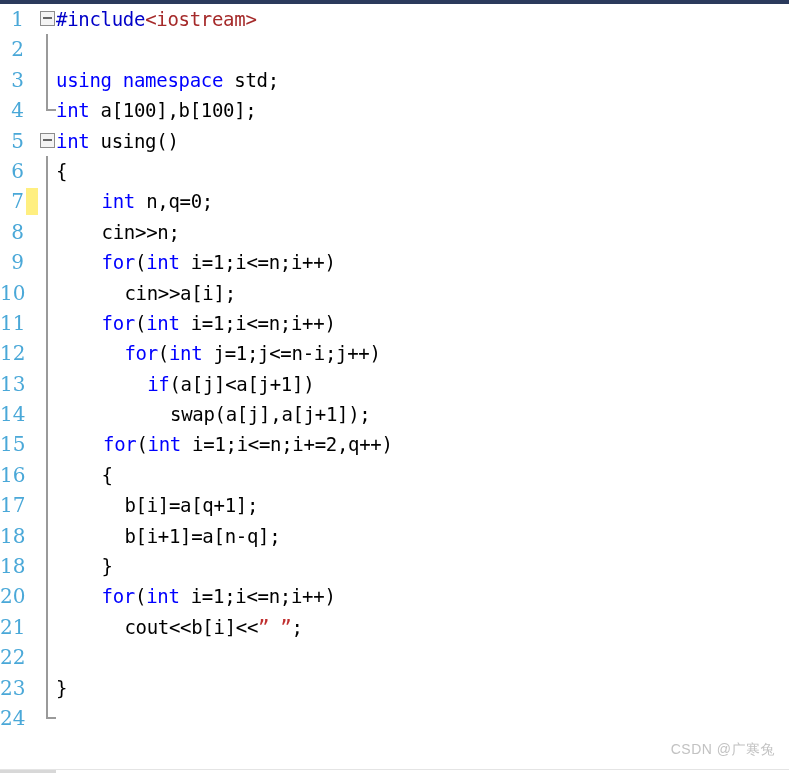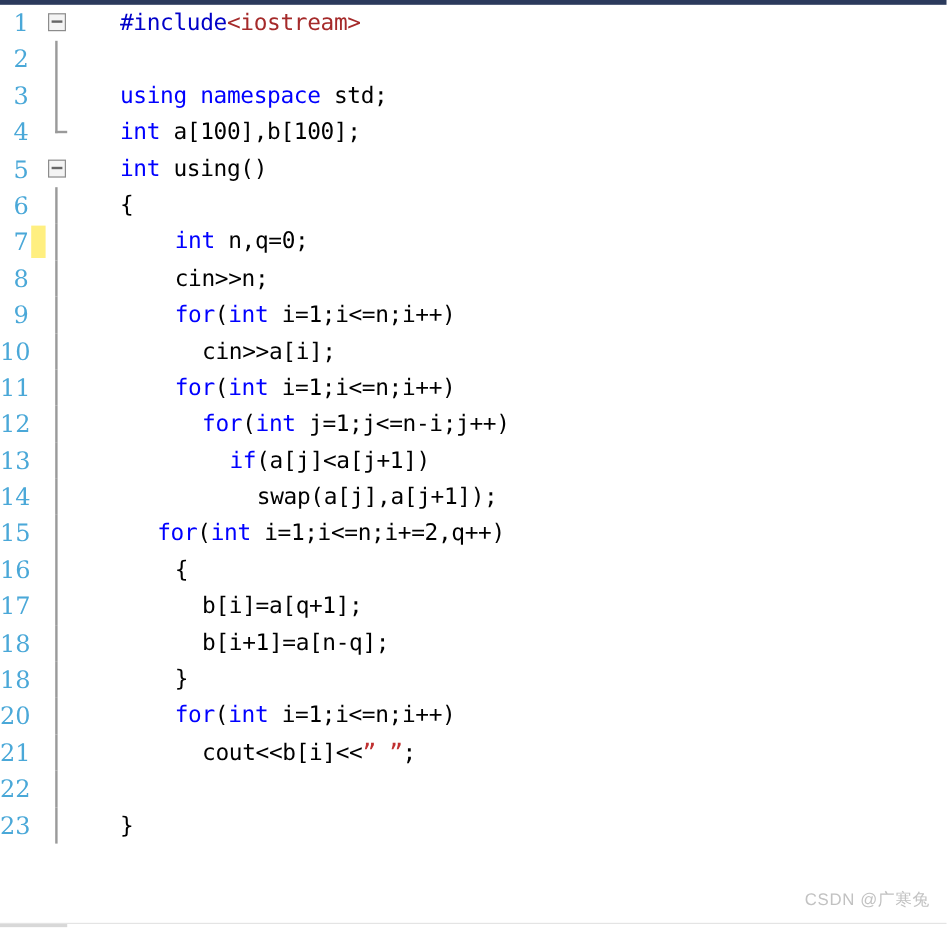--- a/index.html
+++ b/index.html
@@ -128,21 +128,20 @@
 
   .code {
     position: absolute;
     left: 56px;
     top: 0;
     font-family: "DejaVu Sans Mono", monospace;
     font-size: 19px;
     line-height: 30.4px;
     color: #000000;
     letter-spacing: -0.3px;
-    padding-left: 44px;
   }
 
   .kw   { color: #0000ff; }
   .pre  { color: #0000c8; }
   .hdr  { color: #a52a2a; }
   .str  { color: #c03030; }
   .plain{ color: #000000; }
 
   #watermark {
     position: absolute;
@@ -170,29 +169,30 @@
       <div class="line"><div class="lineno">5</div><div class="foldbox"></div><div class="code" style="left: 56px;"><span class="kw">int</span><span class="plain"> using()</span></div></div>
       <div class="line"><div class="lineno">6</div><div class="guide"></div><div class="code" style="left: 56px;"><span class="plain">{</span></div></div>
       <div class="line"><div class="lineno">7</div><div class="marker"></div><div class="guide"></div><div class="code" style="left: 101.6px;"><span class="kw">int</span><span class="plain"> n,q=0;</span></div></div>
       <div class="line"><div class="lineno">8</div><div class="guide"></div><div class="code" style="left: 101.6px;"><span class="plain">cin&gt;&gt;n;</span></div></div>
       <div class="line"><div class="lineno">9</div><div class="guide"></div><div class="code" style="left: 101.6px;"><span class="kw">for</span><span class="plain">(</span><span class="kw">int</span><span class="plain"> i=1;i&lt;=n;i++)</span></div></div>
       <div class="line"><div class="lineno">10</div><div class="guide"></div><div class="code" style="left: 124.4px;"><span class="plain">cin&gt;&gt;a[i];</span></div></div>
       <div class="line"><div class="lineno">11</div><div class="guide"></div><div class="code" style="left: 101.6px;"><span class="kw">for</span><span class="plain">(</span><span class="kw">int</span><span class="plain"> i=1;i&lt;=n;i++)</span></div></div>
       <div class="line"><div class="lineno">12</div><div class="guide"></div><div class="code" style="left: 124.4px;"><span class="kw">for</span><span class="plain">(</span><span class="kw">int</span><span class="plain"> j=1;j&lt;=n-i;j++)</span></div></div>
       <div class="line"><div class="lineno">13</div><div class="guide"></div><div class="code" style="left: 147.2px;"><span class="kw">if</span><span class="plain">(a[j]&lt;a[j+1])</span></div></div>
       <div class="line"><div class="lineno">14</div><div class="guide"></div><div class="code" style="left: 170px;"><span class="plain">swap(a[j],a[j+1]);</span></div></div>
-      <div class="line"><div class="lineno">15</div><div class="guide"></div><div class="code" style="left: 87px;"><span class="kw">for</span><span class="plain">(</span><span class="kw">int</span><span class="plain"> i=1;i&lt;=n;i+=2,q++)</span></div></div>
+      <div class="line"><div class="lineno">15</div><div class="guide"></div><div class="code" style="left: 103px;"><span class="kw">for</span><span class="plain">(</span><span class="kw">int</span><span class="plain"> i=1;i&lt;=n;i+=2,q++)</span></div></div>
       <div class="line"><div class="lineno">16</div><div class="guide"></div><div class="code" style="left: 101.6px;"><span class="plain">{</span></div></div>
       <div class="line"><div class="lineno">17</div><div class="guide"></div><div class="code" style="left: 124.4px;"><span class="plain">b[i]=a[q+1];</span></div></div>
       <div class="line"><div class="lineno">18</div><div class="guide"></div><div class="code" style="left: 124.4px; text-align: right;"><span class="plain">b[i+1]=a[n-q];</span></div></div>
       <div class="line"><div class="lineno">18</div><div class="guide"></div><div class="code" style="left: 101.6px;"><span class="plain">}</span></div></div>
       <div class="line"><div class="lineno">20</div><div class="guide"></div><div class="code" style="left: 101.6px;"><span class="kw">for</span><span class="plain">(</span><span class="kw">int</span><span class="plain"> i=1;i&lt;=n;i++)</span></div></div>
       <div class="line"><div class="lineno">21</div><div class="guide"></div><div class="code" style="left: 124.4px;"><span class="plain">cout&lt;&lt;b[i]&lt;&lt;</span><span class="str">” ”</span><span class="plain">;</span></div></div>
       <div class="line"><div class="lineno">22</div><div class="guide"></div><div class="code" style="left: 56px;"></div></div>
       <div class="line"><div class="lineno">23</div><div class="guide"></div><div class="code" style="left: 56px;"><span class="plain">}</span></div></div>
+      <div class="line"><div class="lineno">24</div><div class="guide-end"></div><div class="code" style="left: 56px;"></div></div>
     </div>
 
   <div id="watermark">CSDN @广寒兔</div>
 
   <div id="bottom-strip">
     <div class="left-seg"></div>
   </div>
 
 </div>
 

